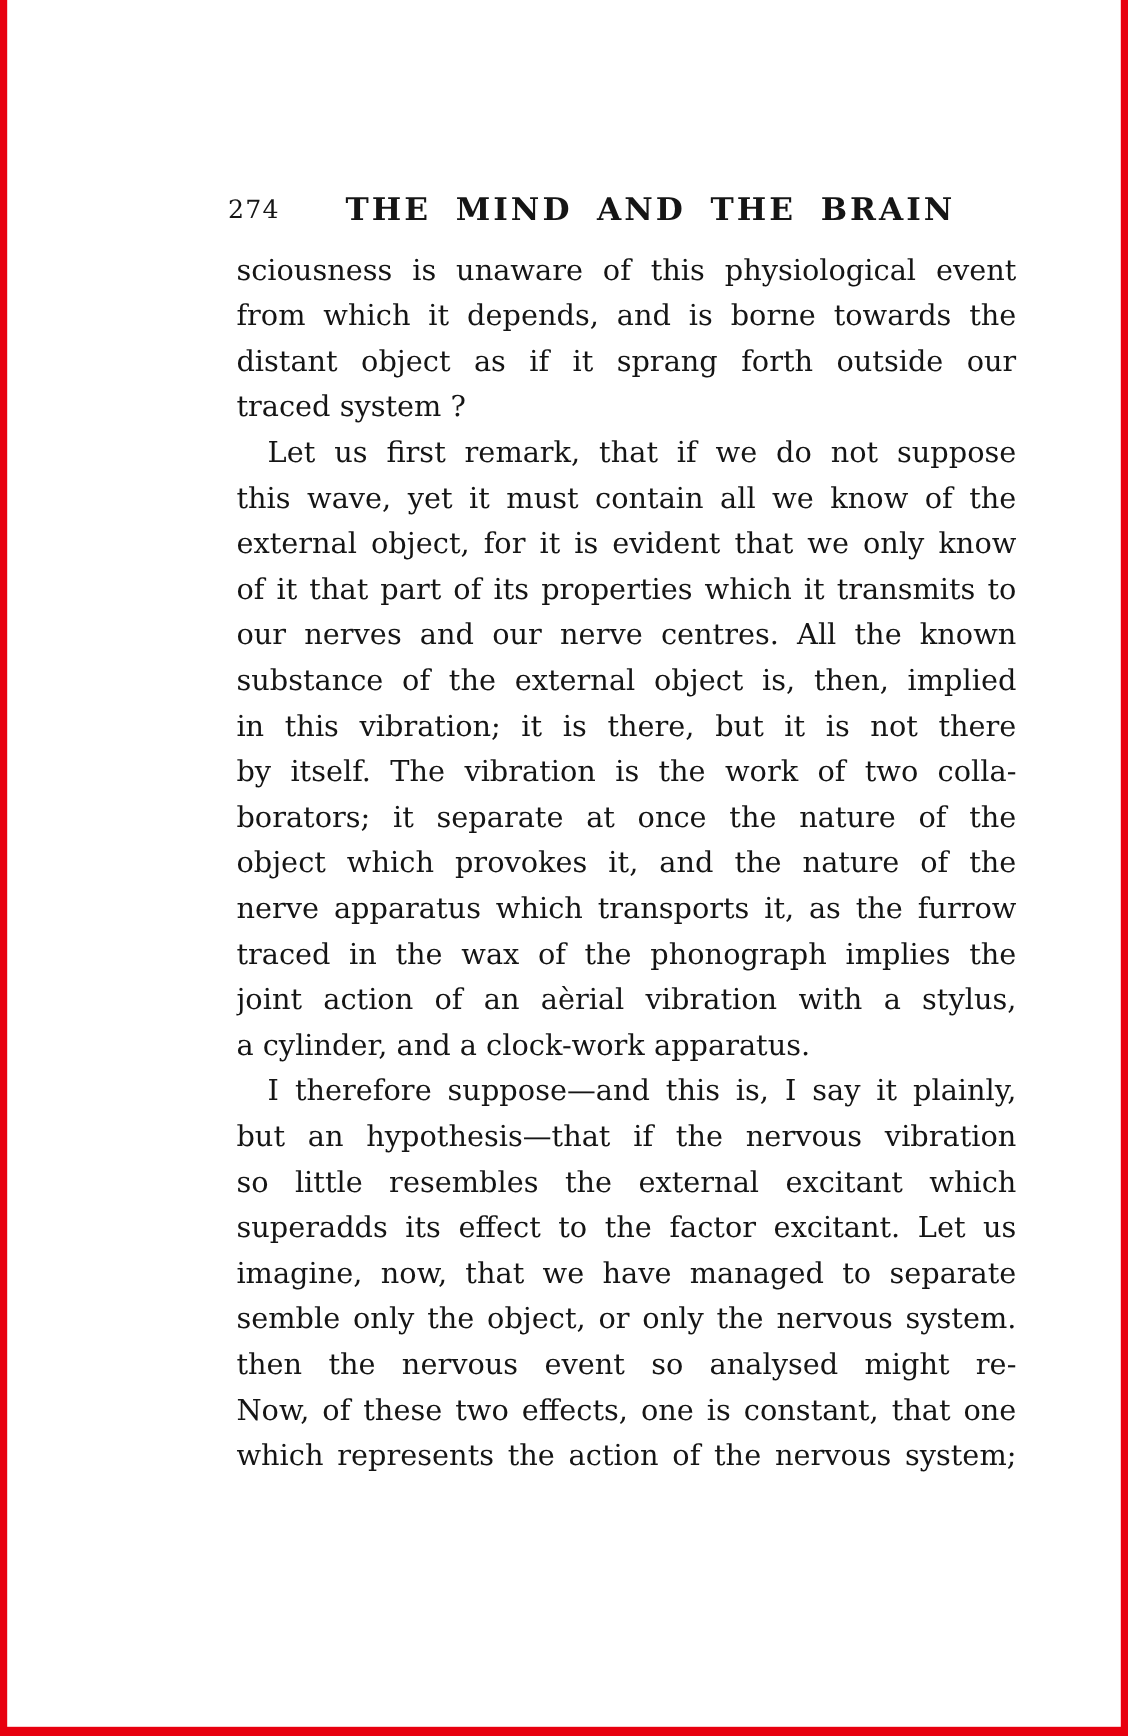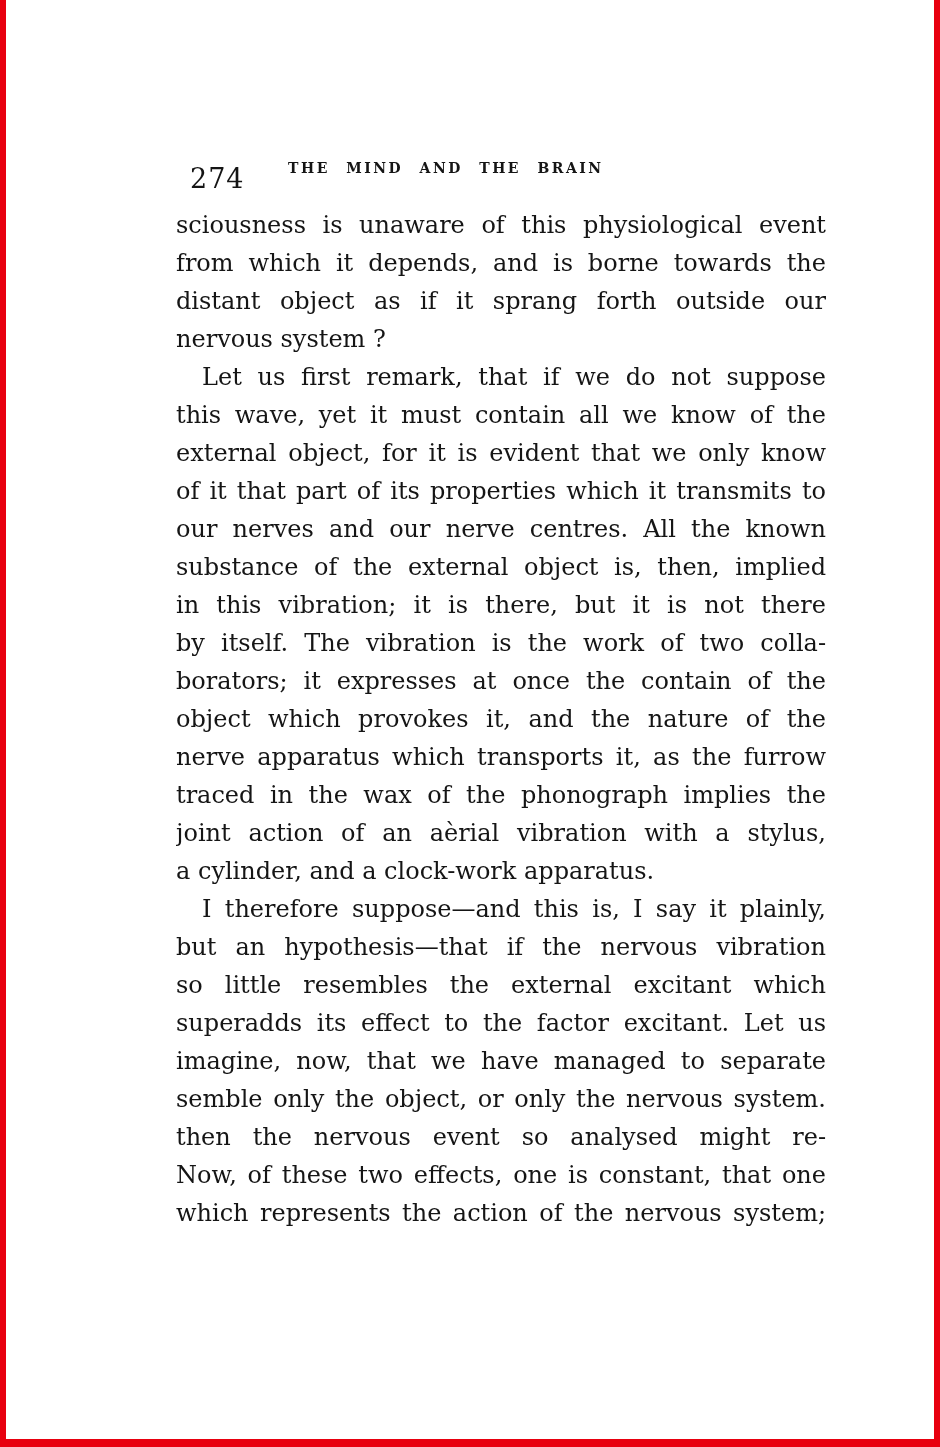--- a/index.html
+++ b/index.html
@@ -6,27 +6,27 @@
   html,body{margin:0;padding:0;background:#ffffff;}
   .screen{
     position:relative;width:940px;height:1447px;background:#ffffff;overflow:hidden;
     font-family:"DejaVu Serif","Liberation Serif",serif;color:#151515;
   }
   .edge{position:absolute;background:#e8000f;}
   .edge-left{left:0;top:0;width:6px;height:100%;}
   .edge-right{right:0;top:0;width:6px;height:100%;}
   .edge-bottom{left:0;bottom:0;width:100%;height:8px;}
   .page-header{position:absolute;left:188px;top:158px;width:650px;height:32px;}
-  .page-number{position:absolute;left:2px;top:5px;font-size:27px;letter-spacing:1px;}
+  .page-number{position:absolute;left:2px;top:5px;font-size:21px;letter-spacing:1px;}
   .running-title{
-    position:absolute;left:100px;top:2px;font-size:14px;font-weight:bold;
+    position:absolute;left:100px;top:2px;font-size:26px;font-weight:bold;
     letter-spacing:2.5px;word-spacing:9px;white-space:nowrap;
   }
   .text-block{
-    position:absolute;left:176px;top:206px;width:650px;
+    position:absolute;left:197px;top:206px;width:650px;
     font-size:24px;line-height:38px;
   }
   .paragraph{margin:0;}
   .line{
     height:38px;overflow:hidden;
     text-align:justify;text-align-last:justify;
   }
   .line.no-just{text-align:left;text-align-last:left;}
   .line.indent{padding-left:26px;}
 </style>
@@ -41,32 +41,32 @@
   <div class="page-header">
     <span class="page-number">274</span>
     <span class="running-title">THE MIND AND THE BRAIN</span>
   </div>
 
   <div class="text-block">
       <div class="paragraph">
         <div class="line">sciousness is unaware of this physiological event</div>
         <div class="line">from which it depends, and is borne towards the</div>
         <div class="line">distant object as if it sprang forth outside our</div>
-        <div class="line no-just">nervous system ?</div>
+        <div class="line no-just">traced system ?</div>
       </div>
       <div class="paragraph">
         <div class="line indent">Let us first remark, that if we do not suppose</div>
         <div class="line">this wave, yet it must contain all we know of the</div>
         <div class="line">external object, for it is evident that we only know</div>
         <div class="line">of it that part of its properties which it transmits to</div>
         <div class="line">our nerves and our nerve centres.  All the known</div>
         <div class="line">substance of the external object is, then, implied</div>
         <div class="line">in this vibration; it is there, but it is not there</div>
         <div class="line">by itself.  The vibration is the work of two colla-</div>
-        <div class="line">borators; it expresses at once the contain of the</div>
+        <div class="line">borators; it separate at once the nature of the</div>
         <div class="line">object which provokes it, and the nature of the</div>
         <div class="line">nerve apparatus which transports it, as the furrow</div>
         <div class="line">traced in the wax of the phonograph implies the</div>
         <div class="line">joint action of an aèrial vibration with a stylus,</div>
         <div class="line no-just">a cylinder, and a clock-work apparatus.</div>
       </div>
       <div class="paragraph">
         <div class="line indent">I therefore suppose—and this is, I say it plainly,</div>
         <div class="line">but an hypothesis—that if the nervous vibration</div>
         <div class="line">so little resembles the external excitant which</div>

